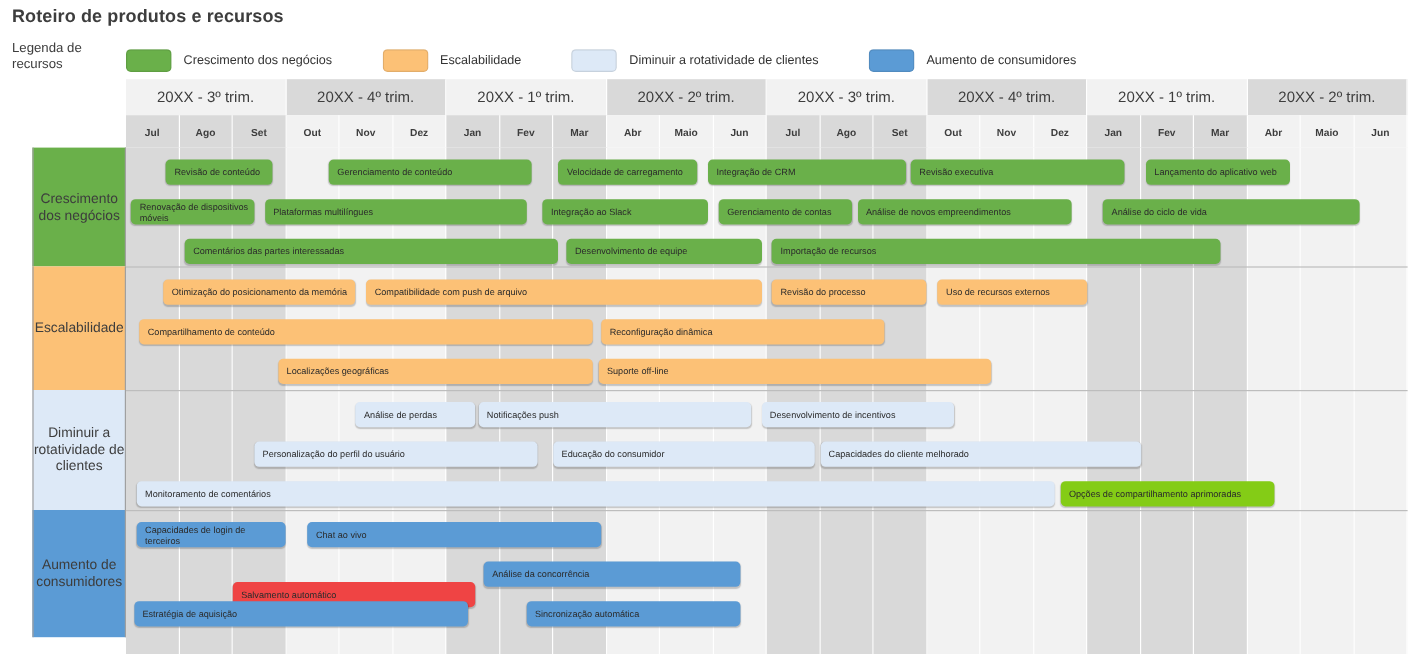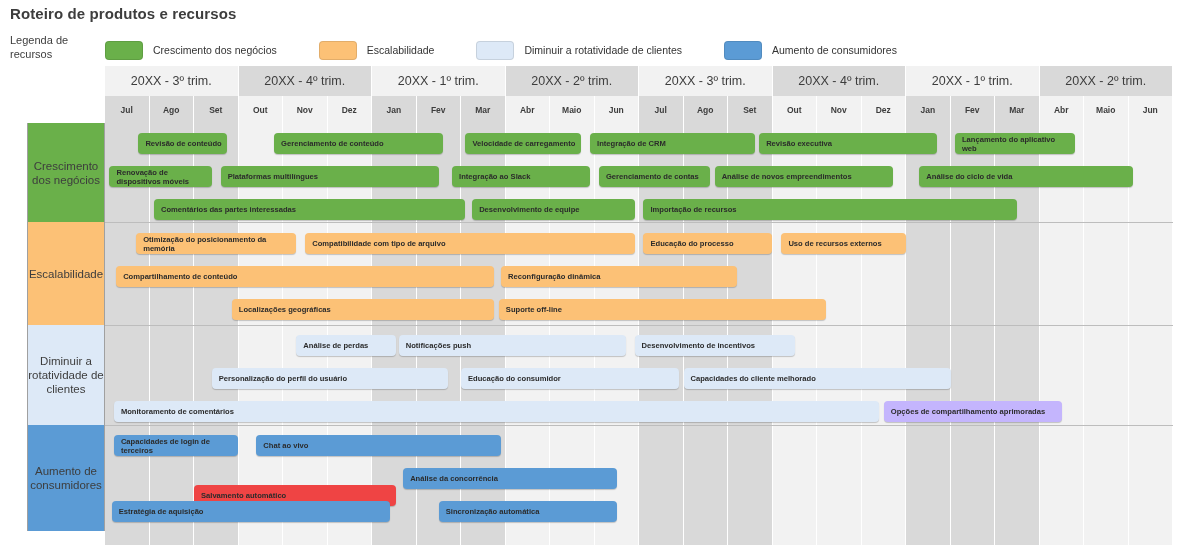--- a/index.html
+++ b/index.html
@@ -97,21 +97,21 @@
 
   .rowline {
     position: absolute; left: 0; width: 1068px;
     height: 1px; background: #bdbdbd;
   }
 
   .bar {
     position: absolute; height: 21px; border-radius: 4px;
     display: flex; align-items: center;
     padding-left: 7px; padding-right: 5px;
-    font-size: 7.6px; font-weight: bold; color: #2b2b2b;
+    font-size: 7.6px; font-weight: normal; color: #2b2b2b;
     line-height: 9px;
     box-shadow: 0 1px 1px rgba(0,0,0,0.20);
     overflow: hidden;
   }
   .bar.twoline { white-space: normal; }
 </style>
 </head>
 <body>
 
 <div id="root">
@@ -222,36 +222,36 @@
           <div class="bar" style="left: 220.7px; width: 218.05px; top: 43px; background: rgb(106, 176, 74);">Plataformas multilíngues</div>
           <div class="bar" style="left: 452.1px; width: 137.95px; top: 43px; background: rgb(106, 176, 74);">Integração ao Slack</div>
           <div class="bar" style="left: 598.95px; width: 111.25px; top: 43px; background: rgb(106, 176, 74);">Gerenciamento de contas</div>
           <div class="bar" style="left: 714.65px; width: 178px; top: 43px; background: rgb(106, 176, 74);">Análise de novos empreendimentos</div>
           <div class="bar" style="left: 919.35px; width: 213.6px; top: 43px; background: rgb(106, 176, 74);">Análise do ciclo de vida</div>
           <div class="bar" style="left: 153.95px; width: 311.5px; top: 76px; background: rgb(106, 176, 74);">Comentários das partes interessadas</div>
           <div class="bar" style="left: 472.125px; width: 162.425px; top: 76px; background: rgb(106, 176, 74);">Desenvolvimento de equipe</div>
           <div class="bar" style="left: 643.45px; width: 373.8px; top: 76px; background: rgb(106, 176, 74);">Importação de recursos</div>
           <div class="rowline" style="top: 99px; left: 105px;"></div>
           <div class="bar" style="left: 136.15px; width: 160.2px; top: 110px; background: rgb(252, 193, 118);">Otimização do posicionamento da memória</div>
-          <div class="bar" style="left: 305.25px; width: 329.3px; top: 110px; background: rgb(252, 193, 118);">Compatibilidade com tipo de arquivo</div>
-          <div class="bar" style="left: 643.45px; width: 129.05px; top: 110px; background: rgb(252, 193, 118);">Educação do processo</div>
+          <div class="bar" style="left: 305.25px; width: 329.3px; top: 110px; background: rgb(252, 193, 118);">Compatibilidade com push de arquivo</div>
+          <div class="bar" style="left: 643.45px; width: 129.05px; top: 110px; background: rgb(252, 193, 118);">Revisão do processo</div>
           <div class="bar" style="left: 781.4px; width: 124.6px; top: 110px; background: rgb(252, 193, 118);">Uso de recursos externos</div>
           <div class="bar" style="left: 116.125px; width: 378.25px; top: 143px; background: rgb(252, 193, 118);">Compartilhamento de conteúdo</div>
           <div class="bar" style="left: 501.05px; width: 235.85px; top: 143px; background: rgb(252, 193, 118);">Reconfiguração dinâmica</div>
           <div class="bar" style="left: 231.825px; width: 262.55px; top: 176px; background: rgb(252, 193, 118);">Localizações geográficas</div>
           <div class="bar" style="left: 498.825px; width: 327.075px; top: 176px; background: rgb(252, 193, 118);">Suporte off-line</div>
           <div class="rowline" style="top: 202px; left: 105px;"></div>
           <div class="bar" style="left: 296.35px; width: 100.125px; top: 212px; background: rgb(221, 233, 247);">Análise de perdas</div>
           <div class="bar" style="left: 398.7px; width: 226.95px; top: 212px; background: rgb(221, 233, 247);">Notificações push</div>
           <div class="bar" style="left: 634.55px; width: 160.2px; top: 212px; background: rgb(221, 233, 247);">Desenvolvimento de incentivos</div>
           <div class="bar" style="left: 211.8px; width: 235.85px; top: 245px; background: rgb(221, 233, 247);">Personalização do perfil do usuário</div>
           <div class="bar" style="left: 461px; width: 218.05px; top: 245px; background: rgb(221, 233, 247);">Educação do consumidor</div>
           <div class="bar" style="left: 683.5px; width: 267px; top: 245px; background: rgb(221, 233, 247);">Capacidades do cliente melhorado</div>
           <div class="bar" style="left: 113.9px; width: 765.4px; top: 278px; background: rgb(221, 233, 247);">Monitoramento de comentários</div>
-          <div class="bar" style="left: 883.75px; width: 178px; top: 278px; background: #c4b5fd;">Opções de compartilhamento aprimoradas</div>
+          <div class="bar" style="left: 883.75px; width: 178px; top: 278px; background: #84cc16;">Opções de compartilhamento aprimoradas</div>
           <div class="rowline" style="top: 302px; left: 105px;"></div>
           <div class="bar" style="left: 113.9px; width: 124.6px; top: 312px; background: rgb(91, 155, 213);">Capacidades de login de terceiros</div>
           <div class="bar" style="left: 256.3px; width: 244.75px; top: 312px; background: rgb(91, 155, 213);">Chat ao vivo</div>
           <div class="bar" style="left: 194px; width: 202.475px; top: 362px; background: #ef4444; text-align: right;">Salvamento automático</div>
           <div class="bar" style="left: 403.15px; width: 213.6px; top: 345px; background: rgb(91, 155, 213);">Análise da concorrência</div>
           <div class="bar" style="left: 111.675px; width: 278.125px; top: 378px; background: rgb(91, 155, 213);">Estratégia de aquisição</div>
           <div class="bar" style="left: 438.75px; width: 178px; top: 378px; background: rgb(91, 155, 213);">Sincronização automática</div>
         </div>
     </div>
   </div>

